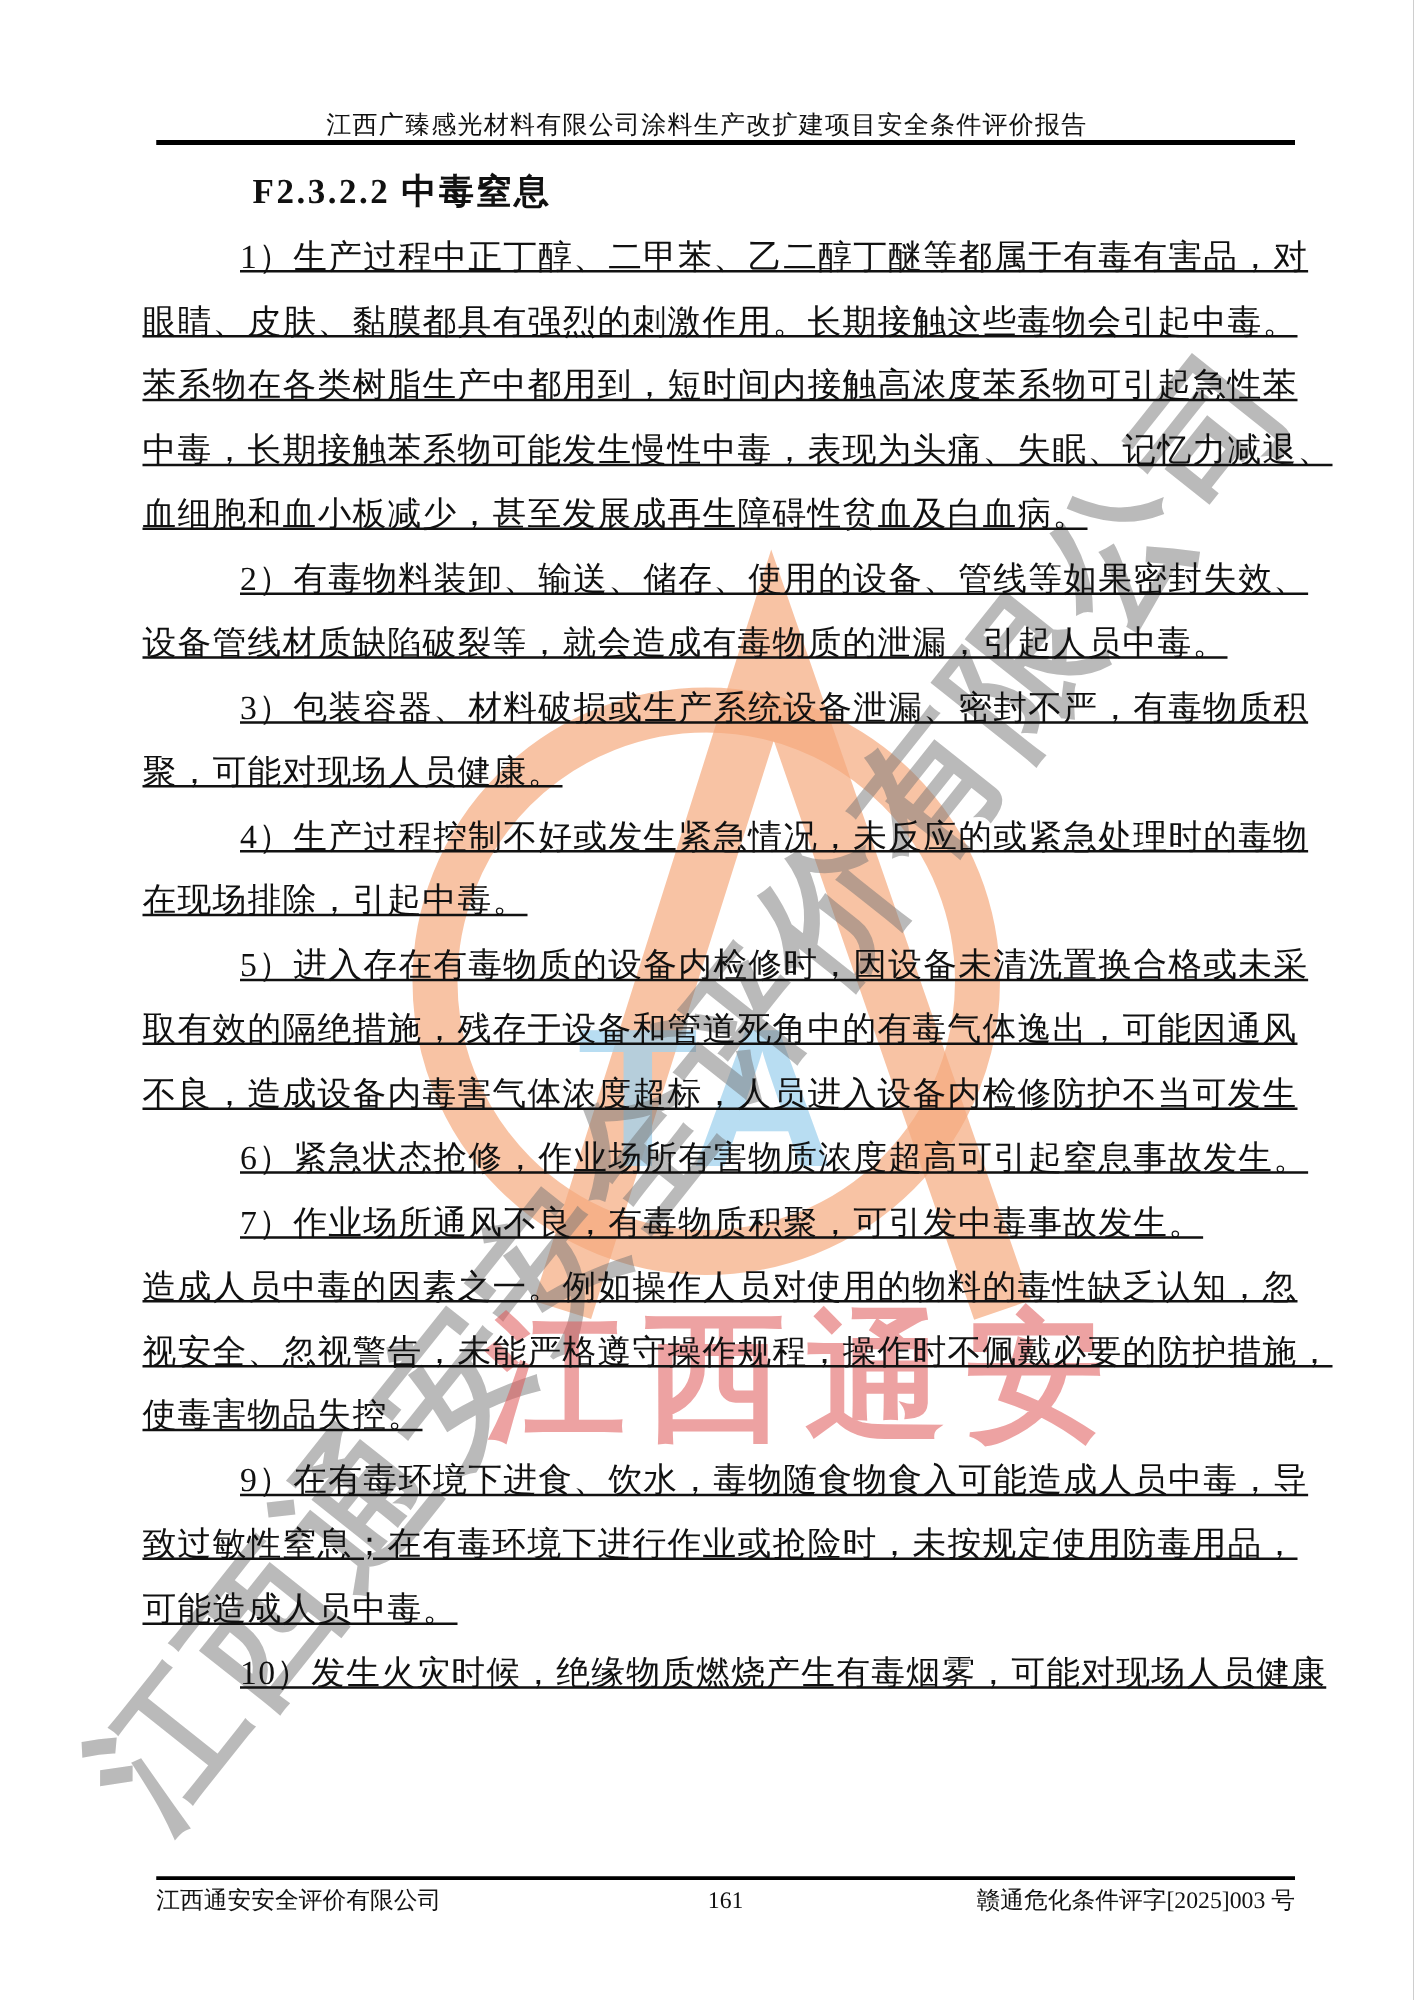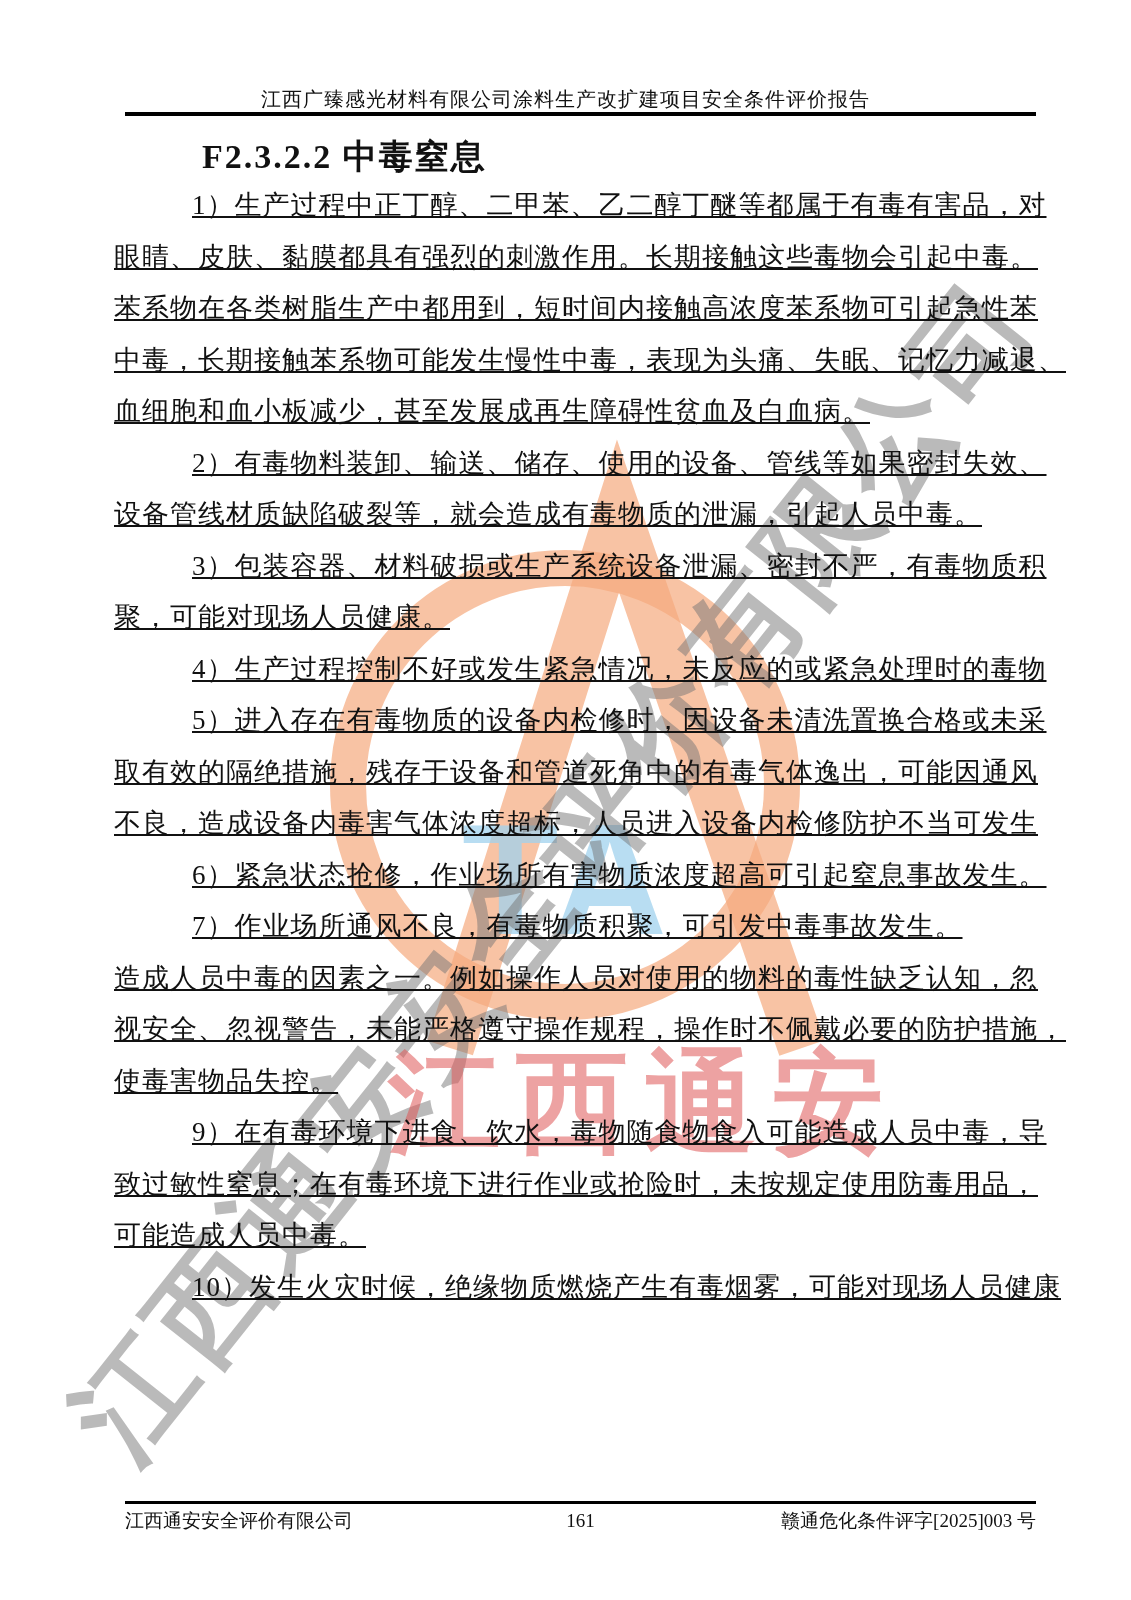--- a/index.html
+++ b/index.html
@@ -41,21 +41,21 @@
   .hdr-title{
     position:absolute;left:0;top:86px;width:100%;
     text-align:center;font-size:20px;letter-spacing:1px;
   }
   .hdr-rule{
     position:absolute;left:125px;top:112px;width:911px;height:4px;
     background:#000;
   }
   .sec-heading{
     position:absolute;left:202px;top:134px;
-    font-size:34px;font-weight:bold;letter-spacing:2px;
+    font-size:28px;font-weight:bold;letter-spacing:2px;
   }
   .body-text{
     position:absolute;left:114px;top:180px;width:890px;text-decoration:underline;
   }
   .line{
     height:51.5px;line-height:51.5px;
     font-size:27px;letter-spacing:1px;
     white-space:nowrap;
   }
   .line.pstart{padding-left:78px;}
@@ -97,20 +97,21 @@
         <div class="line pstart">1）生产过程中正丁醇、二甲苯、乙二醇丁醚等都属于有毒有害品，对</div>
         <div class="line">眼睛、皮肤、黏膜都具有强烈的刺激作用。长期接触这些毒物会引起中毒。</div>
         <div class="line">苯系物在各类树脂生产中都用到，短时间内接触高浓度苯系物可引起急性苯</div>
         <div class="line">中毒，长期接触苯系物可能发生慢性中毒，表现为头痛、失眠、记忆力减退、</div>
         <div class="line">血细胞和血小板减少，甚至发展成再生障碍性贫血及白血病。</div>
         <div class="line pstart">2）有毒物料装卸、输送、储存、使用的设备、管线等如果密封失效、</div>
         <div class="line">设备管线材质缺陷破裂等，就会造成有毒物质的泄漏，引起人员中毒。</div>
         <div class="line pstart">3）包装容器、材料破损或生产系统设备泄漏、密封不严，有毒物质积</div>
         <div class="line">聚，可能对现场人员健康。</div>
         <div class="line pstart">4）生产过程控制不好或发生紧急情况，未反应的或紧急处理时的毒物</div>
+        <div class="line">在现场排除，引起中毒。</div>
         <div class="line pstart">5）进入存在有毒物质的设备内检修时，因设备未清洗置换合格或未采</div>
         <div class="line">取有效的隔绝措施，残存于设备和管道死角中的有毒气体逸出，可能因通风</div>
         <div class="line">不良，造成设备内毒害气体浓度超标，人员进入设备内检修防护不当可发生</div>
         <div class="line pstart">6）紧急状态抢修，作业场所有害物质浓度超高可引起窒息事故发生。</div>
         <div class="line pstart">7）作业场所通风不良，有毒物质积聚，可引发中毒事故发生。</div>
         <div class="line">造成人员中毒的因素之一。例如操作人员对使用的物料的毒性缺乏认知，忽</div>
         <div class="line">视安全、忽视警告，未能严格遵守操作规程，操作时不佩戴必要的防护措施，</div>
         <div class="line">使毒害物品失控。</div>
         <div class="line pstart">9）在有毒环境下进食、饮水，毒物随食物食入可能造成人员中毒，导</div>
         <div class="line">致过敏性窒息；在有毒环境下进行作业或抢险时，未按规定使用防毒用品，</div>

